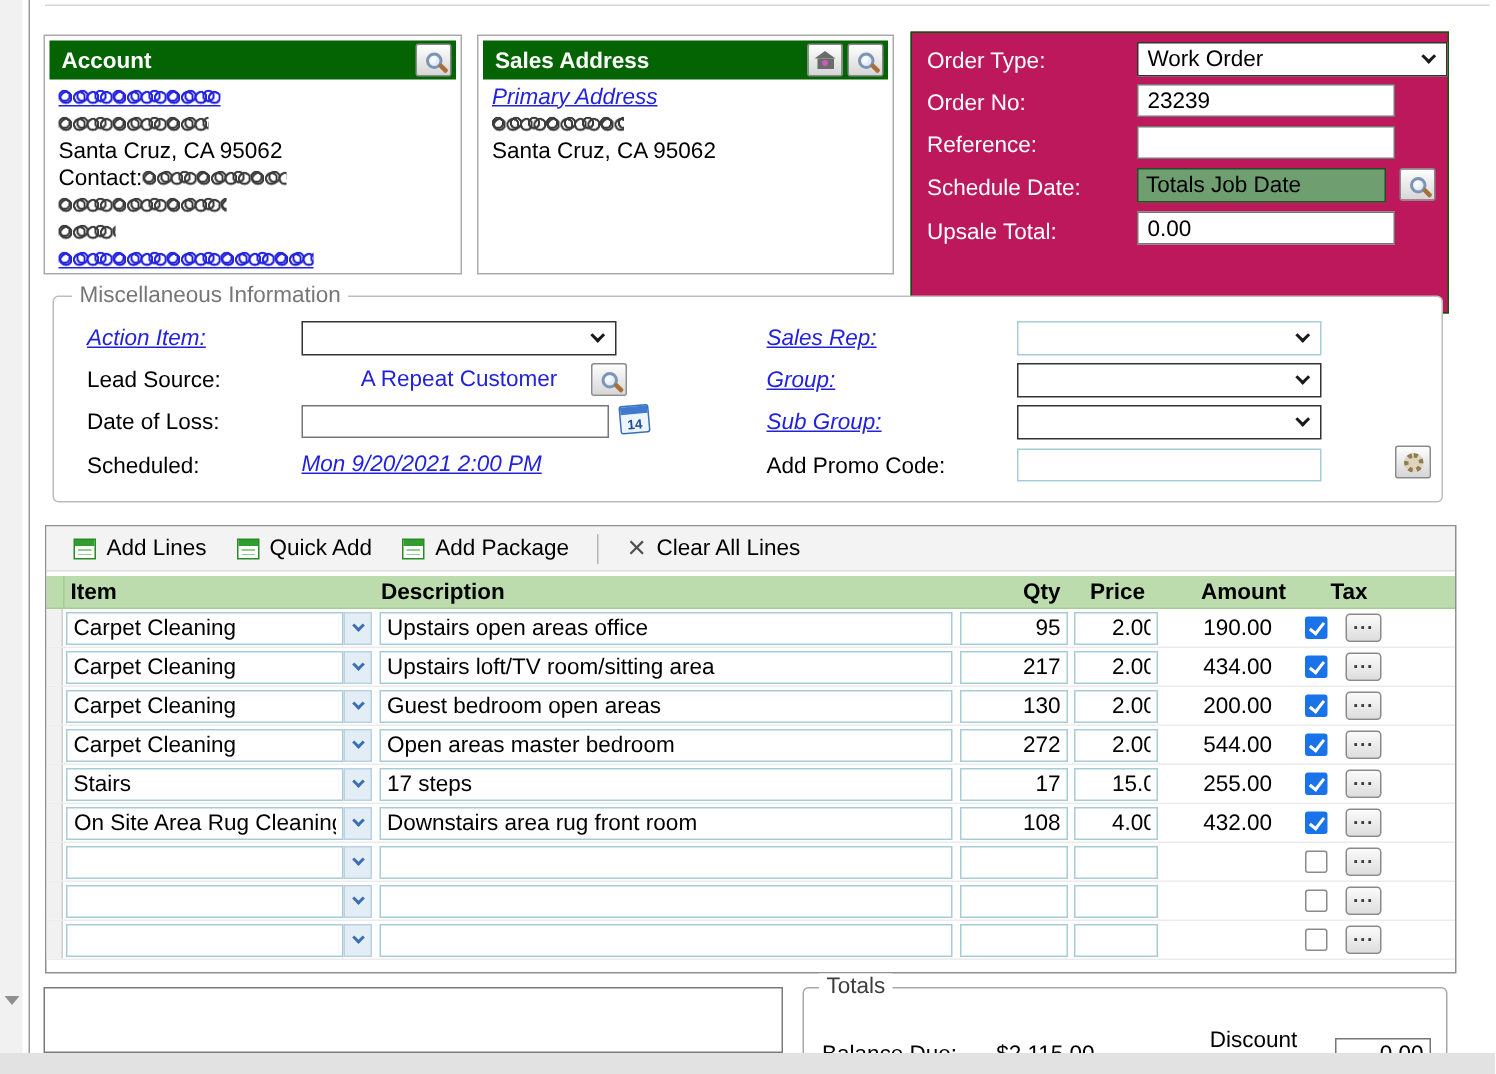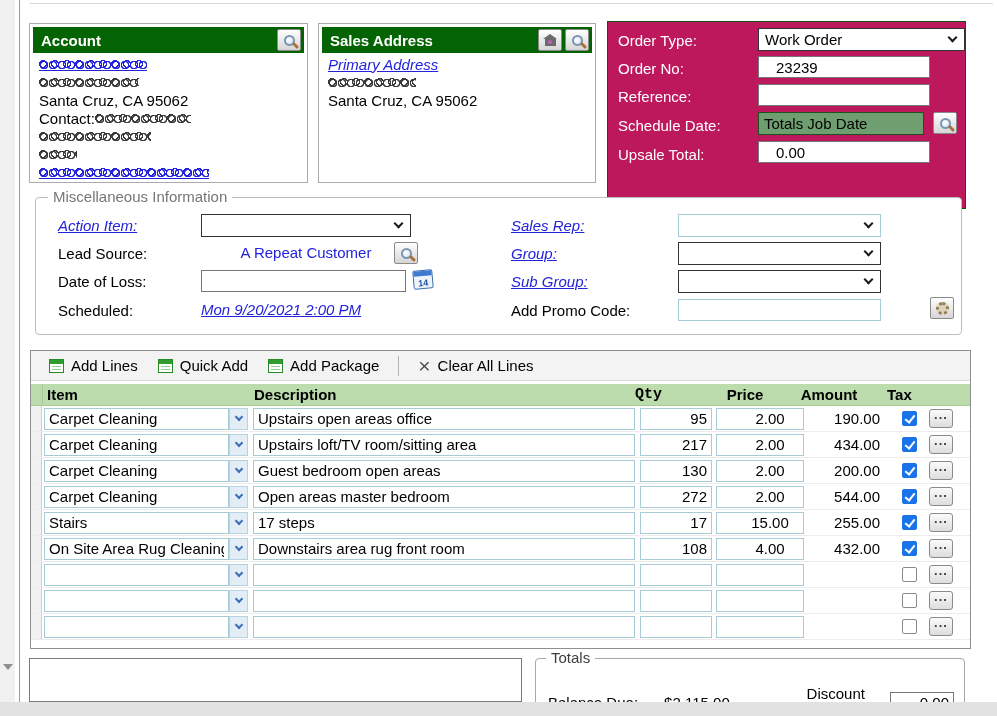--- a/index.html
+++ b/index.html
@@ -33,21 +33,21 @@
       radial-gradient(circle 4.5px at 4px 6px, transparent 2.6px, var(--c) 2.8px, var(--c) 4px, transparent 4.3px);
     background-size:9px 13px, 12px 13px; background-repeat:repeat-x; }
   .scr.link { --c:#2222dd; border-bottom:1px solid #2222dd; }
 
   
   #order-panel { position:absolute; left:607px; top:21px; width:359px; height:188px; background:#be185d; border:1px solid #0a570a; }
   .olabel { position:absolute; left:10px; color:#fff; height:22px; display:flex; align-items:center; }
   .octrl { position:absolute; left:150px; }
   .fake-select { background:#fff; border:1px solid #333; height:23px; display:flex; align-items:center; justify-content:space-between; padding:0 8px 0 6px; }
   .schev { width:7px; height:7px; border-right:2px solid #1a1a1a; border-bottom:2px solid #1a1a1a; transform:rotate(45deg); margin-top:-4px; flex:none; }
-  .ginput { height:22px; border:1px solid #767676; background:#fff; font:15px "Liberation Sans",sans-serif; padding:0 17px; }
+  .ginput { height:22px; border:1px solid #767676; background:#fff; font:15px "Liberation Sans",sans-serif; padding:0 6px; }
   .sched-field { height:23px; width:166px; background:#6f9f70; border:1px solid #1f501f; color:#000; display:flex; align-items:center; padding:0 5px; }
 
   
   .fs { position:absolute; border:1px solid #bdbdbd; border-radius:4px; background:#fff; }
   .fs-legend { position:absolute; top:-10px; left:12px; background:#fff; padding:0 5px; color:#767676; }
   #misc-fs { left:35px; top:197px; width:927px; height:138px; }
   .ml { position:absolute; height:22px; display:flex; align-items:center; }
   .mlink { color:#2222dd; text-decoration:underline; }
   .mc { position:absolute; width:210px; }
   .mc-val { flex:1; overflow:hidden; white-space:nowrap; }
@@ -65,32 +65,32 @@
   .tbtn { display:inline-flex; align-items:center; height:24px; padding:0 10px; }
   .tico { width:15px; height:14px; border:1px solid #278a27; background:#fff; position:relative; margin-right:7px; flex:none; }
   .tico::before { content:""; position:absolute; left:0; right:0; top:0; height:4px; background:#2f9e2f; }
   .tico::after { content:""; position:absolute; left:2px; right:2px; top:6px; bottom:2px; background:repeating-linear-gradient(to bottom, #8fcf8f 0 1.5px, transparent 1.5px 3.5px); }
   .xico { font-size:21px; color:#4f4f4f; margin-right:7px; line-height:14px; }
   .tsep { width:1px; height:20px; background:#b5b5b5; margin:0 9px; }
 
   .g-head { display:flex; align-items:center; height:25px; background:#bcdcae; border-top:3px solid #fff; border-bottom:1px solid #a6cc96; font-weight:bold; }
   .hg { width:12px; align-self:stretch; border-right:1px solid #a6cc96; }
   .hi { width:205px; padding-left:4px; } .hd { width:387px; padding-left:6px; }
-  .hq { width:72px; text-align:left;font-family:Liberation Mono, monospace; } .hp { width:76px; text-align:center; }
+  .hq { width:72px; text-align:right; } .hp { width:76px; text-align:center; }
   .ha { width:76px; text-align:center; margin-left:8px; } .ht { margin-left:20px; }
 
   .g-row { display:flex; align-items:center; height:26px; border-bottom:1px solid #ececec; }
   .rg { width:11px; align-self:stretch; background:#f1f1f1; border-right:1px solid #cfcfcf; }
   .in { height:22px; border:1px solid #a9cbd8; background:#fff; font:15px "Liberation Sans",sans-serif; padding:0 4px; }
   .iitem  { margin-left:2px; width:185px; border-right:1px solid #a9cbd8; white-space:nowrap; overflow:hidden; }
   .ibtn { width:19px; height:22px; background:#e3edf6; border:1px solid #b9d2e2; display:flex; align-items:center; justify-content:center; flex:none; }
   .cchev { width:6px; height:6px; border-right:2px solid #3b6fb5; border-bottom:2px solid #3b6fb5; transform:rotate(45deg); margin-top:-3px; }
   .idesc  { margin-left:5px; width:382px; }
   .iqty   { margin-left:5px; width:72px; text-align:right; }
-  .iprice { margin-left:4px; width:88px; text-align:center;padding-left:24px; }
+  .iprice { margin-left:4px; width:56px; text-align:left;padding-left:24px; }
   .amt { width:68px; margin-left:8px; text-align:right; }
   .cb { position:relative; margin-left:22px; width:15px; height:15px; border:1px solid #8a8a8a; border-radius:2px; background:#fff; flex:none; }
   .cb.on { background:#1a73e8; border-color:#1a73e8; }
   .cb.on::after { content:""; position:absolute; left:4px; top:1px; width:4px; height:8px; border-right:2px solid #fff; border-bottom:2px solid #fff; transform:rotate(38deg); }
   .dots { margin-left:12px; width:24px; height:19px; border:1px solid #8a8a8a; border-radius:3px; background:linear-gradient(#fbfbfb,#dddddd); color:#3d3d3d; font-weight:bold; font-size:13px; letter-spacing:1px; display:flex; align-items:flex-start; justify-content:center; line-height:10px; }
 
   
   #notes { position:absolute; left:29px; top:658px; width:493px; height:44px; border:1px solid #7a7a7a; resize:none; font:15px "Liberation Sans",sans-serif; padding:3px; }
   #totals-fs { left:535px; top:658px; width:430px; height:58px; border-color:#a8a8a8; }
   #totals-fs .fs-legend { color:#3d3d3d; left:10px; }

